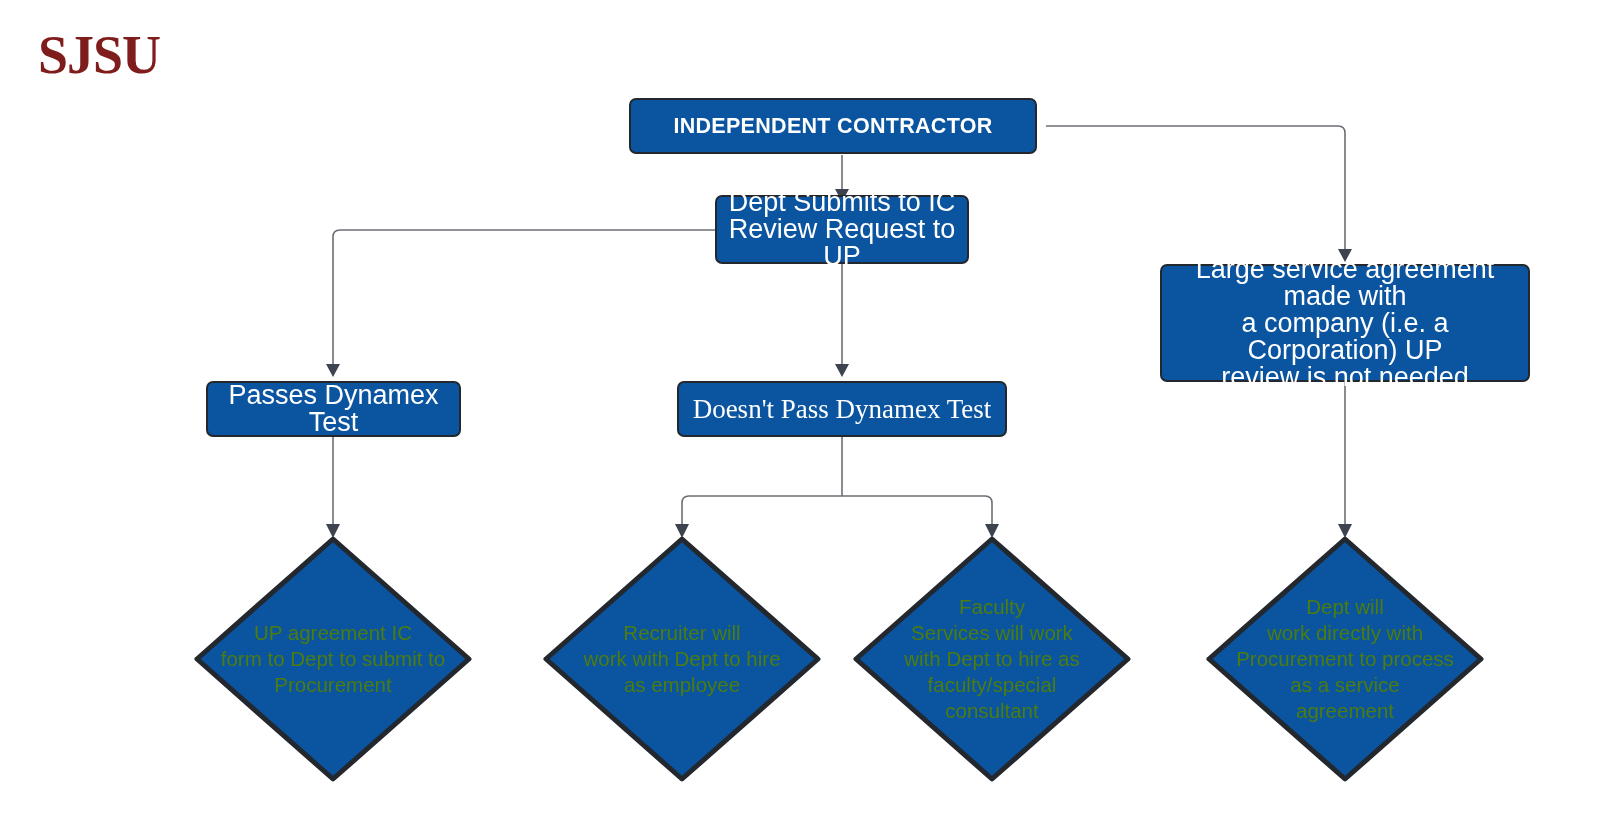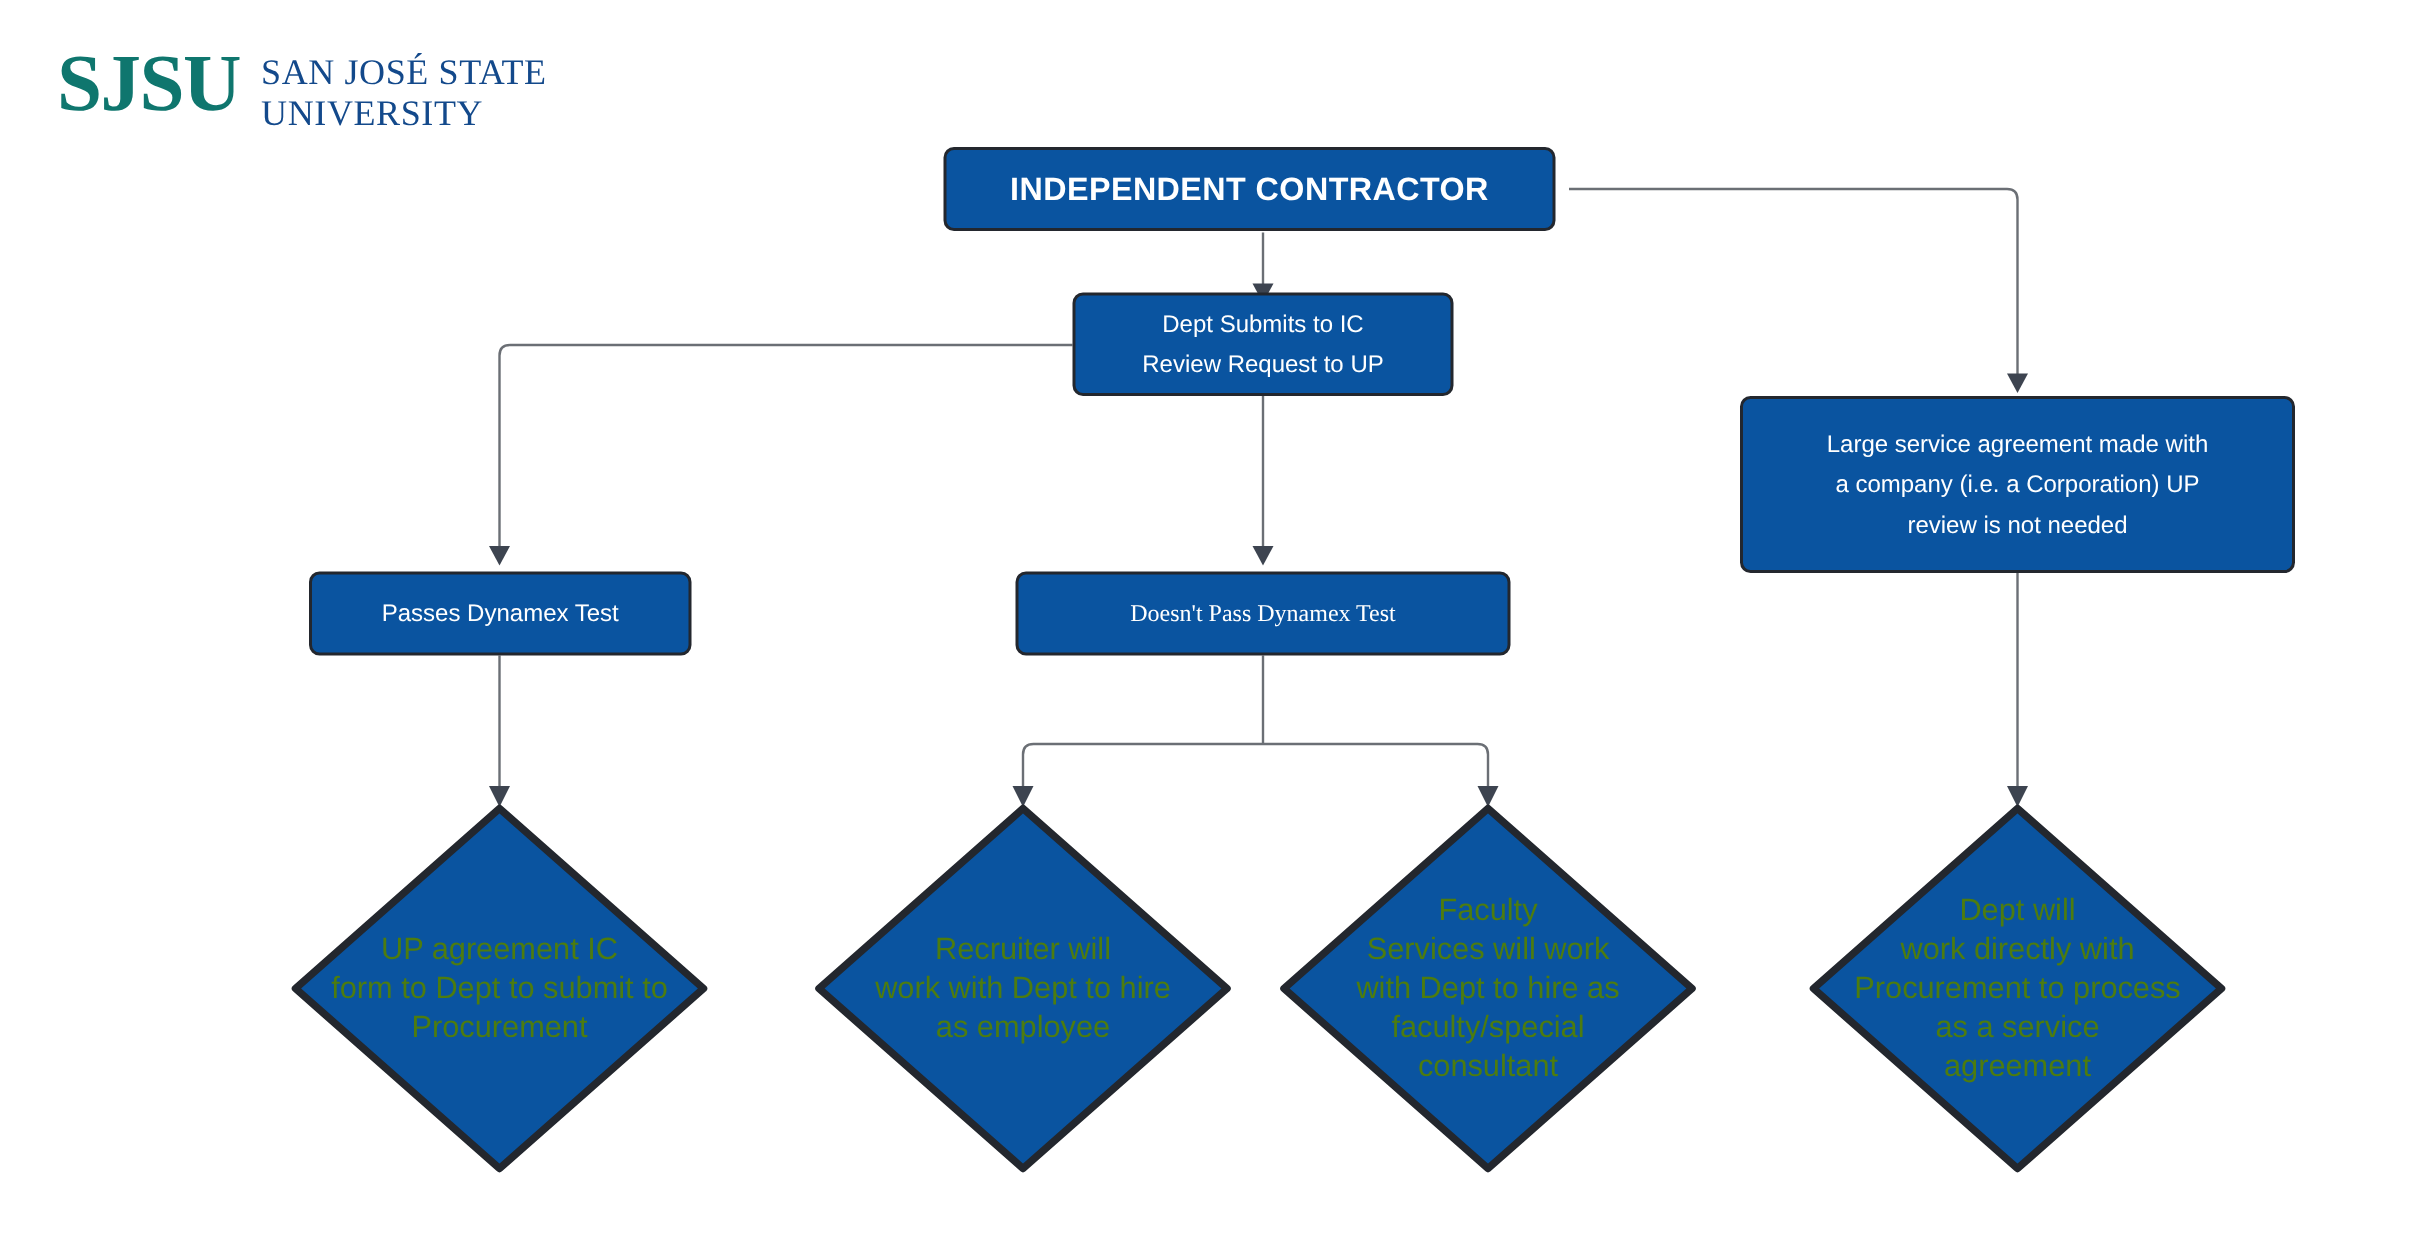--- a/index.html
+++ b/index.html
@@ -29,21 +29,21 @@
     top: 28px;
     display: flex;
     align-items: flex-start;
     gap: 14px;
   }
   .logo-mark {
     font-family: "Liberation Serif", serif;
     font-size: 54px;
     line-height: 54px;
     font-weight: 700;
-    color: #0f766e;
+    color: #7f1d1d;
     letter-spacing: -1px;
   }
   .logo-words {
     font-family: "Liberation Serif", serif;
     color: #13498B;
     font-size: 24px;
     line-height: 27px;
     letter-spacing: 0.4px;
     padding-top: 8px;
     white-space: pre-line;
@@ -75,21 +75,21 @@
     display: flex;
     align-items: center;
     justify-content: center;
     text-align: center;
     color: #ffffff;
   }
   .box {
     background: #0A54A0;
     border: 2.5px solid #23272e;
     border-radius: 7px;
-    font-size: 16px;
+    font-size: 27px;
     line-height: 27px;
     padding: 4px 10px;
     white-space: pre-line;
   }
   .box.title {
     font-weight: 700;
     font-size: 21.5px;
     letter-spacing: 0.3px;
   }
 
@@ -127,22 +127,20 @@
     box-sizing: border-box;
   }
 </style>
 </head>
 <body>
 
 <div id="canvas">
 
   <div class="logo">
     <div class="logo-mark">SJSU</div>
-    <div class="logo-words">SAN JOSÉ STATE
-UNIVERSITY</div>
   </div>
 
   <svg id="connectors" viewBox="0 0 1620 825">
 
     <path d="M 842 155 L 842 190"></path>
     <polygon points="835,189 849,189 842,202"></polygon>
 
     <path d="M 1046 126 L 1338 126 Q 1345 126 1345 133 L 1345 250"></path>
     <polygon points="1338,249 1352,249 1345,262"></polygon>
 

